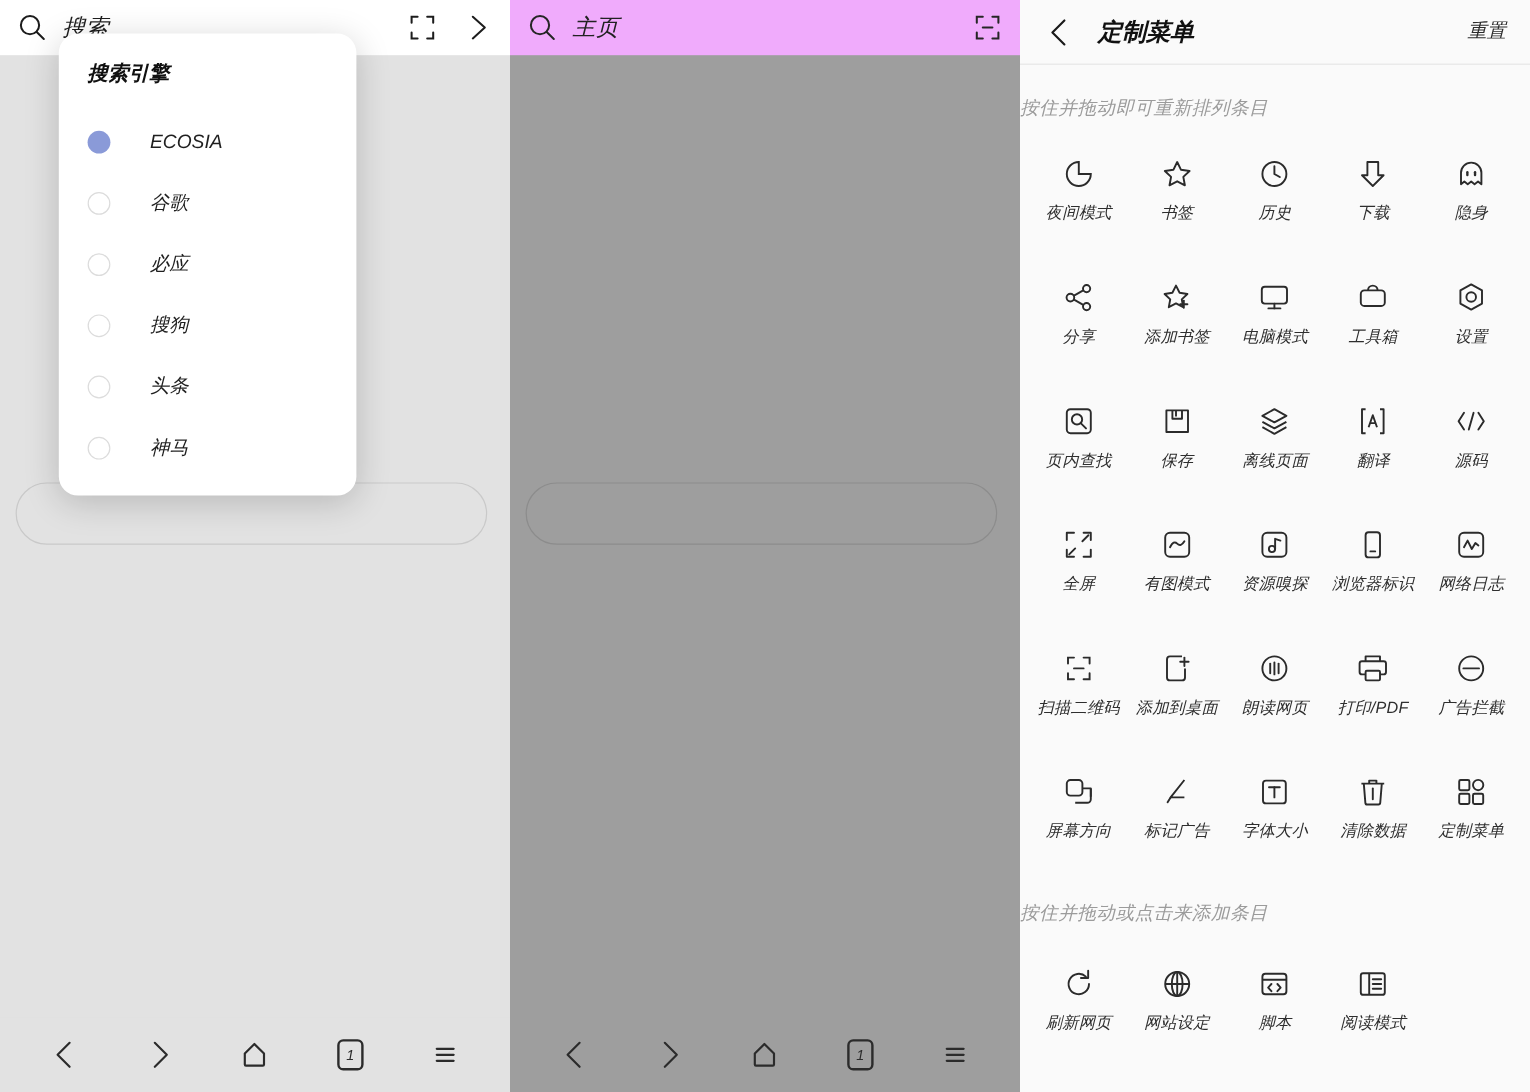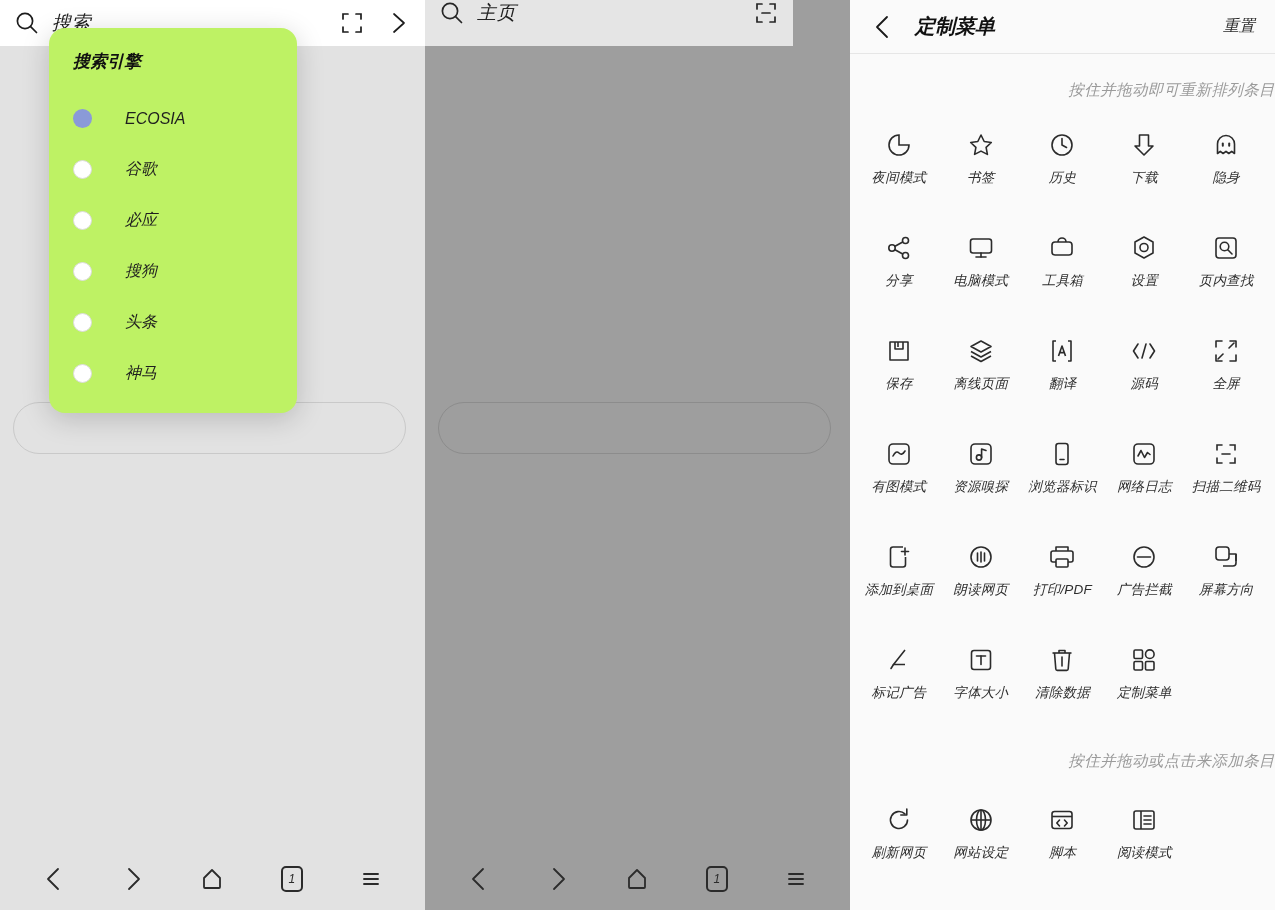--- a/index.html
+++ b/index.html
@@ -23,22 +23,22 @@
   }
   #panel-left .pill {
     position: absolute; left: 13px; top: 402px; width: 393px; height: 52px;
     border: 1px solid #c9c9c9; border-radius: 26px; background: #e2e2e2;
   }
   #panel-left .bottombar { background: #e2e2e2; }
 
   
   #panel-mid { background: #9e9e9e; }
   #panel-mid .topbar {
-    position: absolute; top: 0; left: 0; width: 368px; height: 46px;
-    background: #e5e5e5; display: flex; padding: 0 14px;
+    position: absolute; top: 0; left: 0; width: 425px; height: 46px;
+    background: #f0abfc; display: flex; align-items: center; padding: 0 14px;
     z-index: 1;
   }
   #panel-mid .pill {
     position: absolute; left: 13px; top: 402px; width: 393px; height: 52px;
     border: 1px solid #8c8c8c; border-radius: 26px;
   }
   #panel-mid .bottombar { background: #9e9e9e; }
 
   .topbar .tb-search { width: 26px; height: 26px; flex: none; margin-right: 12px; }
   .topbar .tb-title { font-size: 19px; color: #1d1d1d; letter-spacing: .5px; }
@@ -57,21 +57,21 @@
   }
   .tabcount {
     position: relative; width: 22px; height: 26px;
     border: 2px solid #2b2b2b; border-radius: 5px;
     display: flex; align-items: center; justify-content: center;
     font-size: 12px; color: #2b2b2b; font-weight: 500;
   }
 
   
   .dialog {
-    position: absolute; background: #bef264; border-radius: 16px;
+    position: absolute; background: #ffffff; border-radius: 16px;
     box-shadow: 0 6px 28px rgba(0,0,0,.18); z-index: 5;
   }
   #dlg-engine { left: 49px; top: 28px; width: 248px; padding: 22px 0 14px 0; }
 
   .dlg-title { font-size: 17px; font-weight: bold; color: #111; padding: 0 24px 0 24px; }
   #dlg-engine .dlg-title { margin-bottom: 20px; }
 
   .opt { display: flex; align-items: center; }
   #dlg-engine .opt { height: 51px; padding-left: 24px; }
 
@@ -86,21 +86,21 @@
   #panel-right .rp-head {
     height: 54px; display: flex; align-items: center; padding: 0 20px;
     background: #fafafa; border-bottom: 1px solid #e6e6e6;
   }
   .rp-back { width: 26px; height: 26px; flex: none; }
   .rp-title { font-size: 20px; font-weight: bold; color: #111; margin-left: 19px; }
   .rp-spacer { flex: 1; }
   .rp-reset { font-size: 16px; color: #2a2a2a; }
 
   .rp-hint {
-    text-align: right; font-size: 15.5px; color: #9b9b9b;
+    text-align: left; font-size: 15.5px; color: #9b9b9b;
     padding: 26px 0 16px 0; letter-spacing: .4px;
   }
   .rp-hint.second { padding: 36px 0 20px 0; }
 
   .grid {
     display: grid; grid-template-columns: repeat(5, 1fr);
     row-gap: 20px; padding: 0 8px;
   }
   .grid.add-grid { row-gap: 0; }
   .cell {
@@ -328,20 +328,30 @@
               <circle cx="7" cy="14" r="3.2"></circle>
               <line x1="10" y1="12.3" x2="17.7" y2="8"></line>
               <line x1="10" y1="15.7" x2="17.7" y2="20"></line>
             </svg>
         </span>
         <span class="cl">分享</span>
       </div>
       <div class="cell">
         <span class="ic">
           <svg viewBox="0 0 28 28" width="28" height="28" fill="none" stroke="#2b2b2b" stroke-width="1.6" stroke-linejoin="round">
+              <path d="M13 4 L16 10 L22.5 11 L17.8 15.5 L19 22 L13 18.8 L7 22 L8.2 15.5 L3.5 11 L10 10 Z"></path>
+              <line x1="19.5" y1="16.5" x2="19.5" y2="22.5" stroke-linecap="round"></line>
+              <line x1="16.5" y1="19.5" x2="22.5" y2="19.5" stroke-linecap="round"></line>
+            </svg>
+        </span>
+        <span class="cl">添加书签</span>
+      </div>
+      <div class="cell">
+        <span class="ic">
+          <svg viewBox="0 0 28 28" width="28" height="28" fill="none" stroke="#2b2b2b" stroke-width="1.6" stroke-linejoin="round">
               <rect x="3.5" y="5" width="21" height="14" rx="2.5"></rect>
               <line x1="14" y1="19" x2="14" y2="23" stroke-linecap="round"></line>
               <line x1="9" y1="23" x2="19" y2="23" stroke-linecap="round"></line>
             </svg>
         </span>
         <span class="cl">电脑模式</span>
       </div>
       <div class="cell">
         <span class="ic">
           <svg viewBox="0 0 28 28" width="28" height="28" fill="none" stroke="#2b2b2b" stroke-width="1.6" stroke-linejoin="round">

